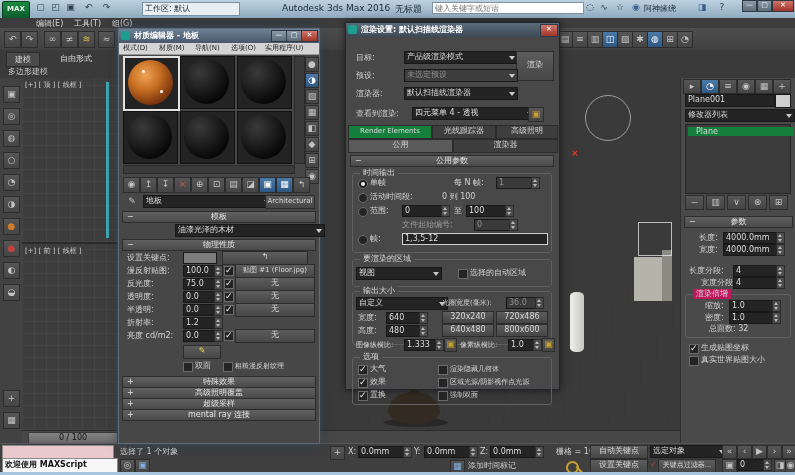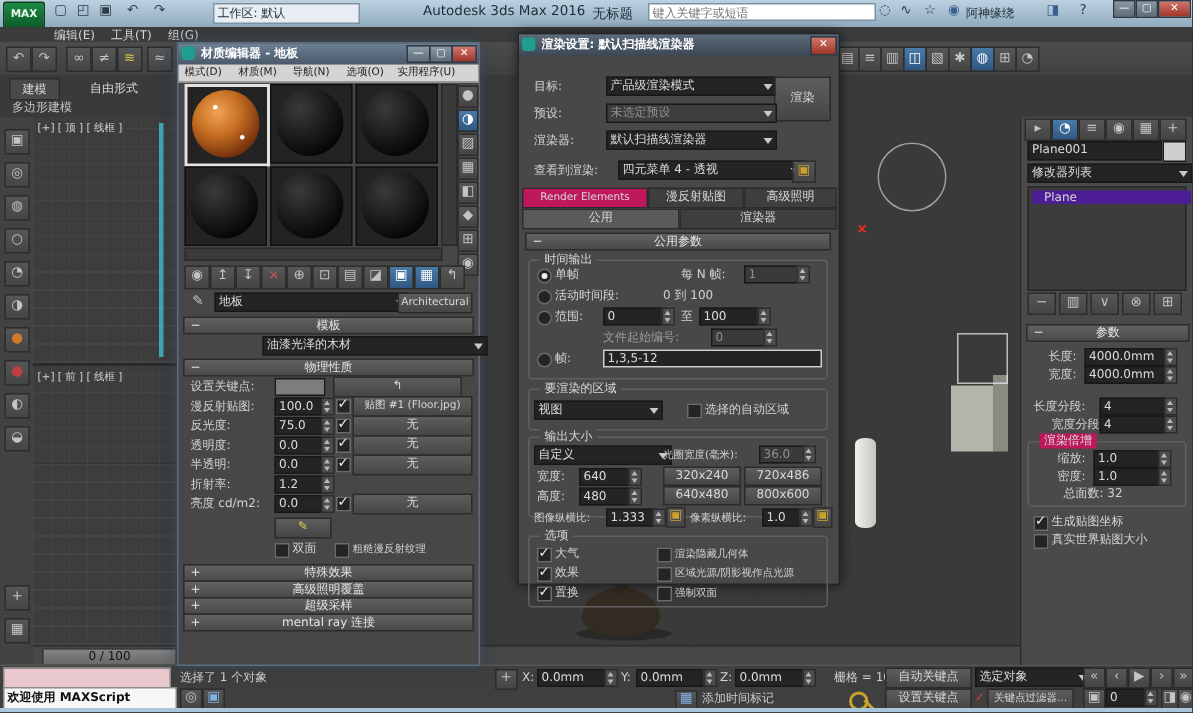--- a/index.html
+++ b/index.html
@@ -180,21 +180,21 @@
     <div class="ico" style="left:2px;top:1px;width:16px;height:13px;line-height:12px">▸</div>
     <div class="ico on" style="left:20px;top:1px;width:16px;height:13px;line-height:12px">◔</div>
     <div class="ico" style="left:38px;top:1px;width:16px;height:13px;line-height:12px">≡</div>
     <div class="ico" style="left:56px;top:1px;width:16px;height:13px;line-height:12px">◉</div>
     <div class="ico" style="left:74px;top:1px;width:16px;height:13px;line-height:12px">▦</div>
     <div class="ico" style="left:92px;top:1px;width:16px;height:13px;line-height:12px">+</div>
     <div class="fld" style="left:4px;top:16px;width:84px;height:11px">Plane001</div>
     <div class="abs" style="left:94px;top:16px;width:14px;height:12px;background:#cfcfcf;border:1px solid #1a1a1a"></div>
     <div class="dd" style="left:4px;top:31px;width:96px;height:11px">修改器列表</div>
     <div class="abs" style="left:4px;top:46px;width:104px;height:68px;background:#3c3c3c;border:1px solid #262626">
-      <div class="abs txt" style="left:2px;top:2px;width:98px;font-size:8px;padding-left:8px;background:#4c1d95">Plane</div>
+      <div class="abs txt" style="left:2px;top:2px;width:98px;font-size:8px;padding-left:8px;background:#15803d">Plane</div>
     </div>
     <div class="ico" style="left:4px;top:117px;width:17px;height:13px;line-height:12px">−</div>
     <div class="ico" style="left:25px;top:117px;width:17px;height:13px;line-height:12px">▥</div>
     <div class="ico" style="left:46px;top:117px;width:17px;height:13px;line-height:12px">∨</div>
     <div class="ico" style="left:67px;top:117px;width:17px;height:13px;line-height:12px">⊗</div>
     <div class="ico" style="left:88px;top:117px;width:17px;height:13px;line-height:12px">⊞</div>
     <div class="roll" style="left:3px;top:138px;width:107px;height:10px"><span class="pm">−</span><span>参数</span></div>
     <span class="lbl" style="left:18px;top:155px">长度:</span>
     <div class="fld" style="left:42px;top:154px;width:50px;height:10px">4000.0mm</div>
     <div class="spin" style="left:95px;top:154px;height:10px"></div>
@@ -232,22 +232,22 @@
     <span class="lbl" style="left:10px;top:30px">目标:</span>
     <div class="dd" style="left:58px;top:28px;width:100px;height:11px">产品级渲染模式</div>
     <div class="btn" style="left:170px;top:28px;width:36px;height:28px;line-height:26px">渲染</div>
     <span class="lbl" style="left:10px;top:48px">预设:</span>
     <div class="dd dis" style="left:58px;top:46px;width:100px;height:11px">未选定预设</div>
     <span class="lbl" style="left:10px;top:66px">渲染器:</span>
     <div class="dd" style="left:58px;top:64px;width:100px;height:11px">默认扫描线渲染器</div>
     <span class="lbl" style="left:10px;top:86px">查看到渲染:</span>
     <div class="dd" style="left:66px;top:84px;width:110px;height:11px">四元菜单 4 - 透视</div>
     <div class="ico" style="left:182px;top:84px;width:14px;height:13px;line-height:12px;color:#c9a22e">▣</div>
-    <div class="btn" style="left:2px;top:102px;width:82px;height:12px;background:#be185d;font-size:7px">Render Elements</div>
-    <div class="btn" style="left:86px;top:102px;width:62px;height:12px;background:#3e3e3e">漫反射贴图</div>
+    <div class="btn" style="left:2px;top:102px;width:82px;height:12px;background:#15803d;font-size:7px">Render Elements</div>
+    <div class="btn" style="left:86px;top:102px;width:62px;height:12px;background:#3e3e3e">光线跟踪器</div>
     <div class="btn" style="left:150px;top:102px;width:60px;height:12px;background:#3e3e3e">高级照明</div>
     <div class="btn" style="left:2px;top:116px;width:103px;height:12px;background:#5a5a5a">公用</div>
     <div class="btn" style="left:107px;top:116px;width:103px;height:12px;background:#3e3e3e">渲染器</div>
     <div class="roll" style="left:4px;top:132px;width:202px;height:10px"><span class="pm">−</span><span>公用参数</span></div>
     <div class="grp" style="left:6px;top:150px;width:198px;height:78px">
       <span class="leg">时间输出</span>
     </div>
     <div class="radio on" style="left:12px;top:156px"></div>
     <span class="lbl" style="left:24px;top:155px">单帧</span>
     <span class="lbl" style="left:108px;top:155px">每 N 帧:</span>

